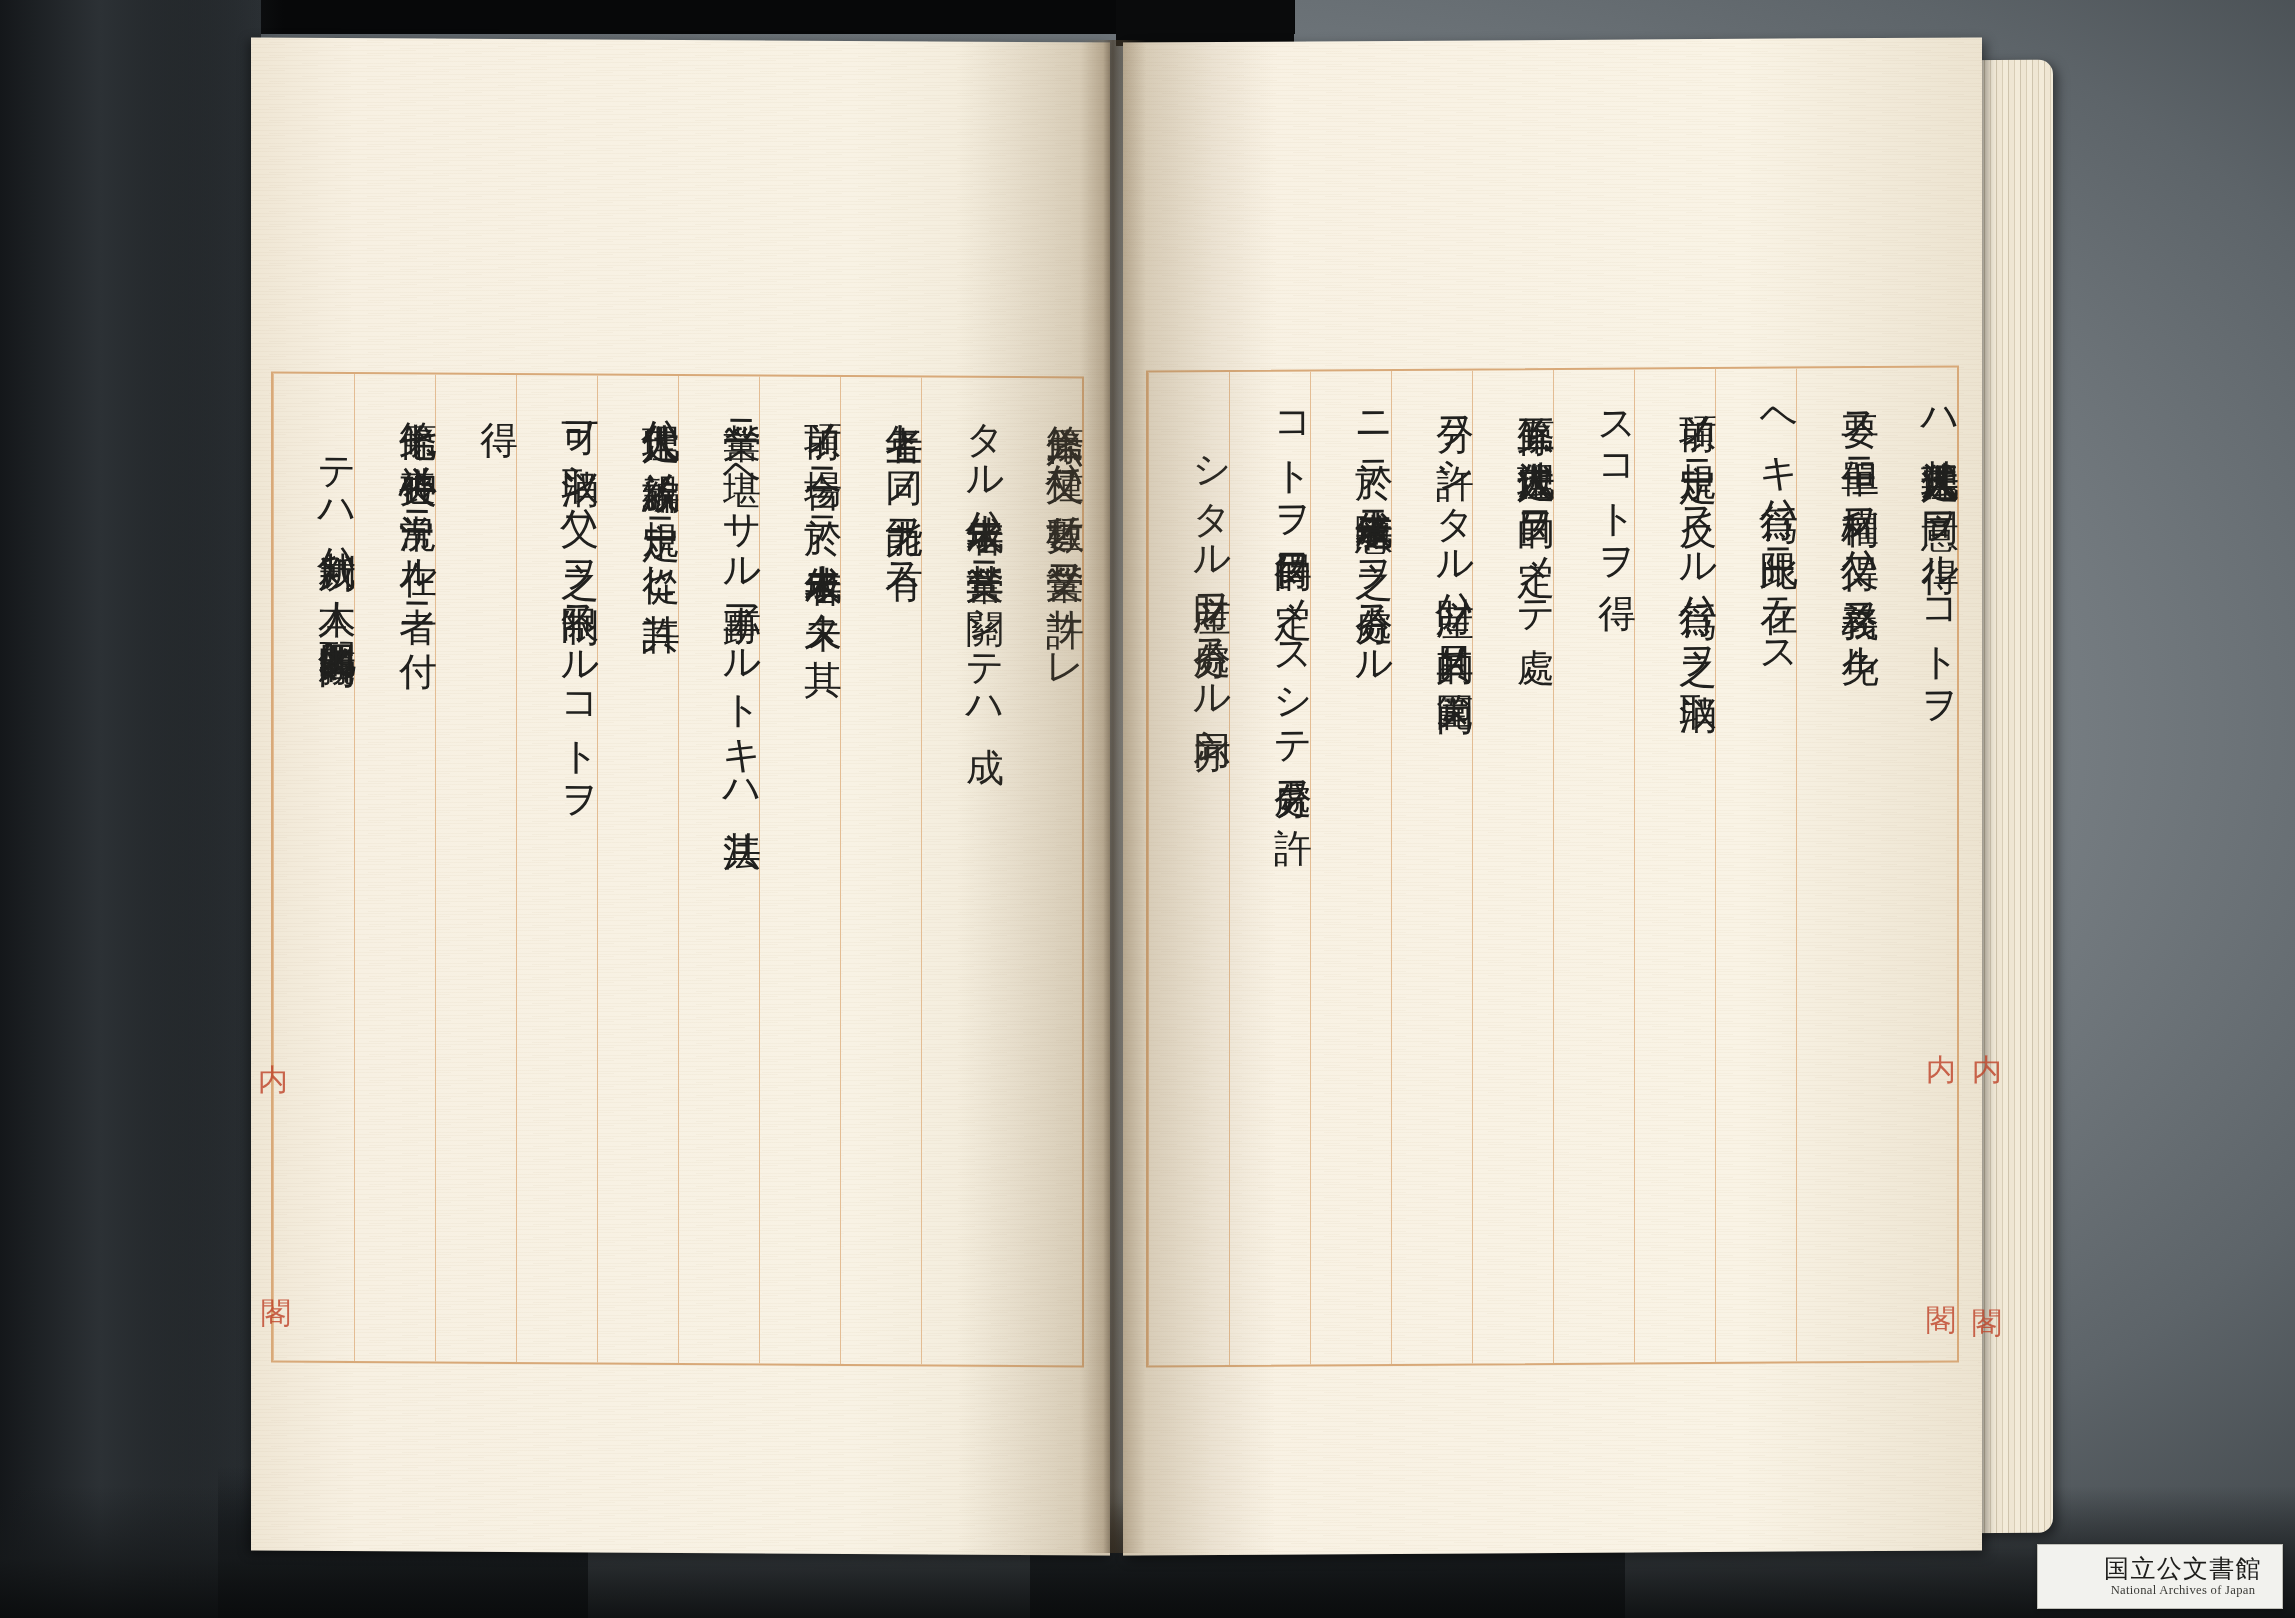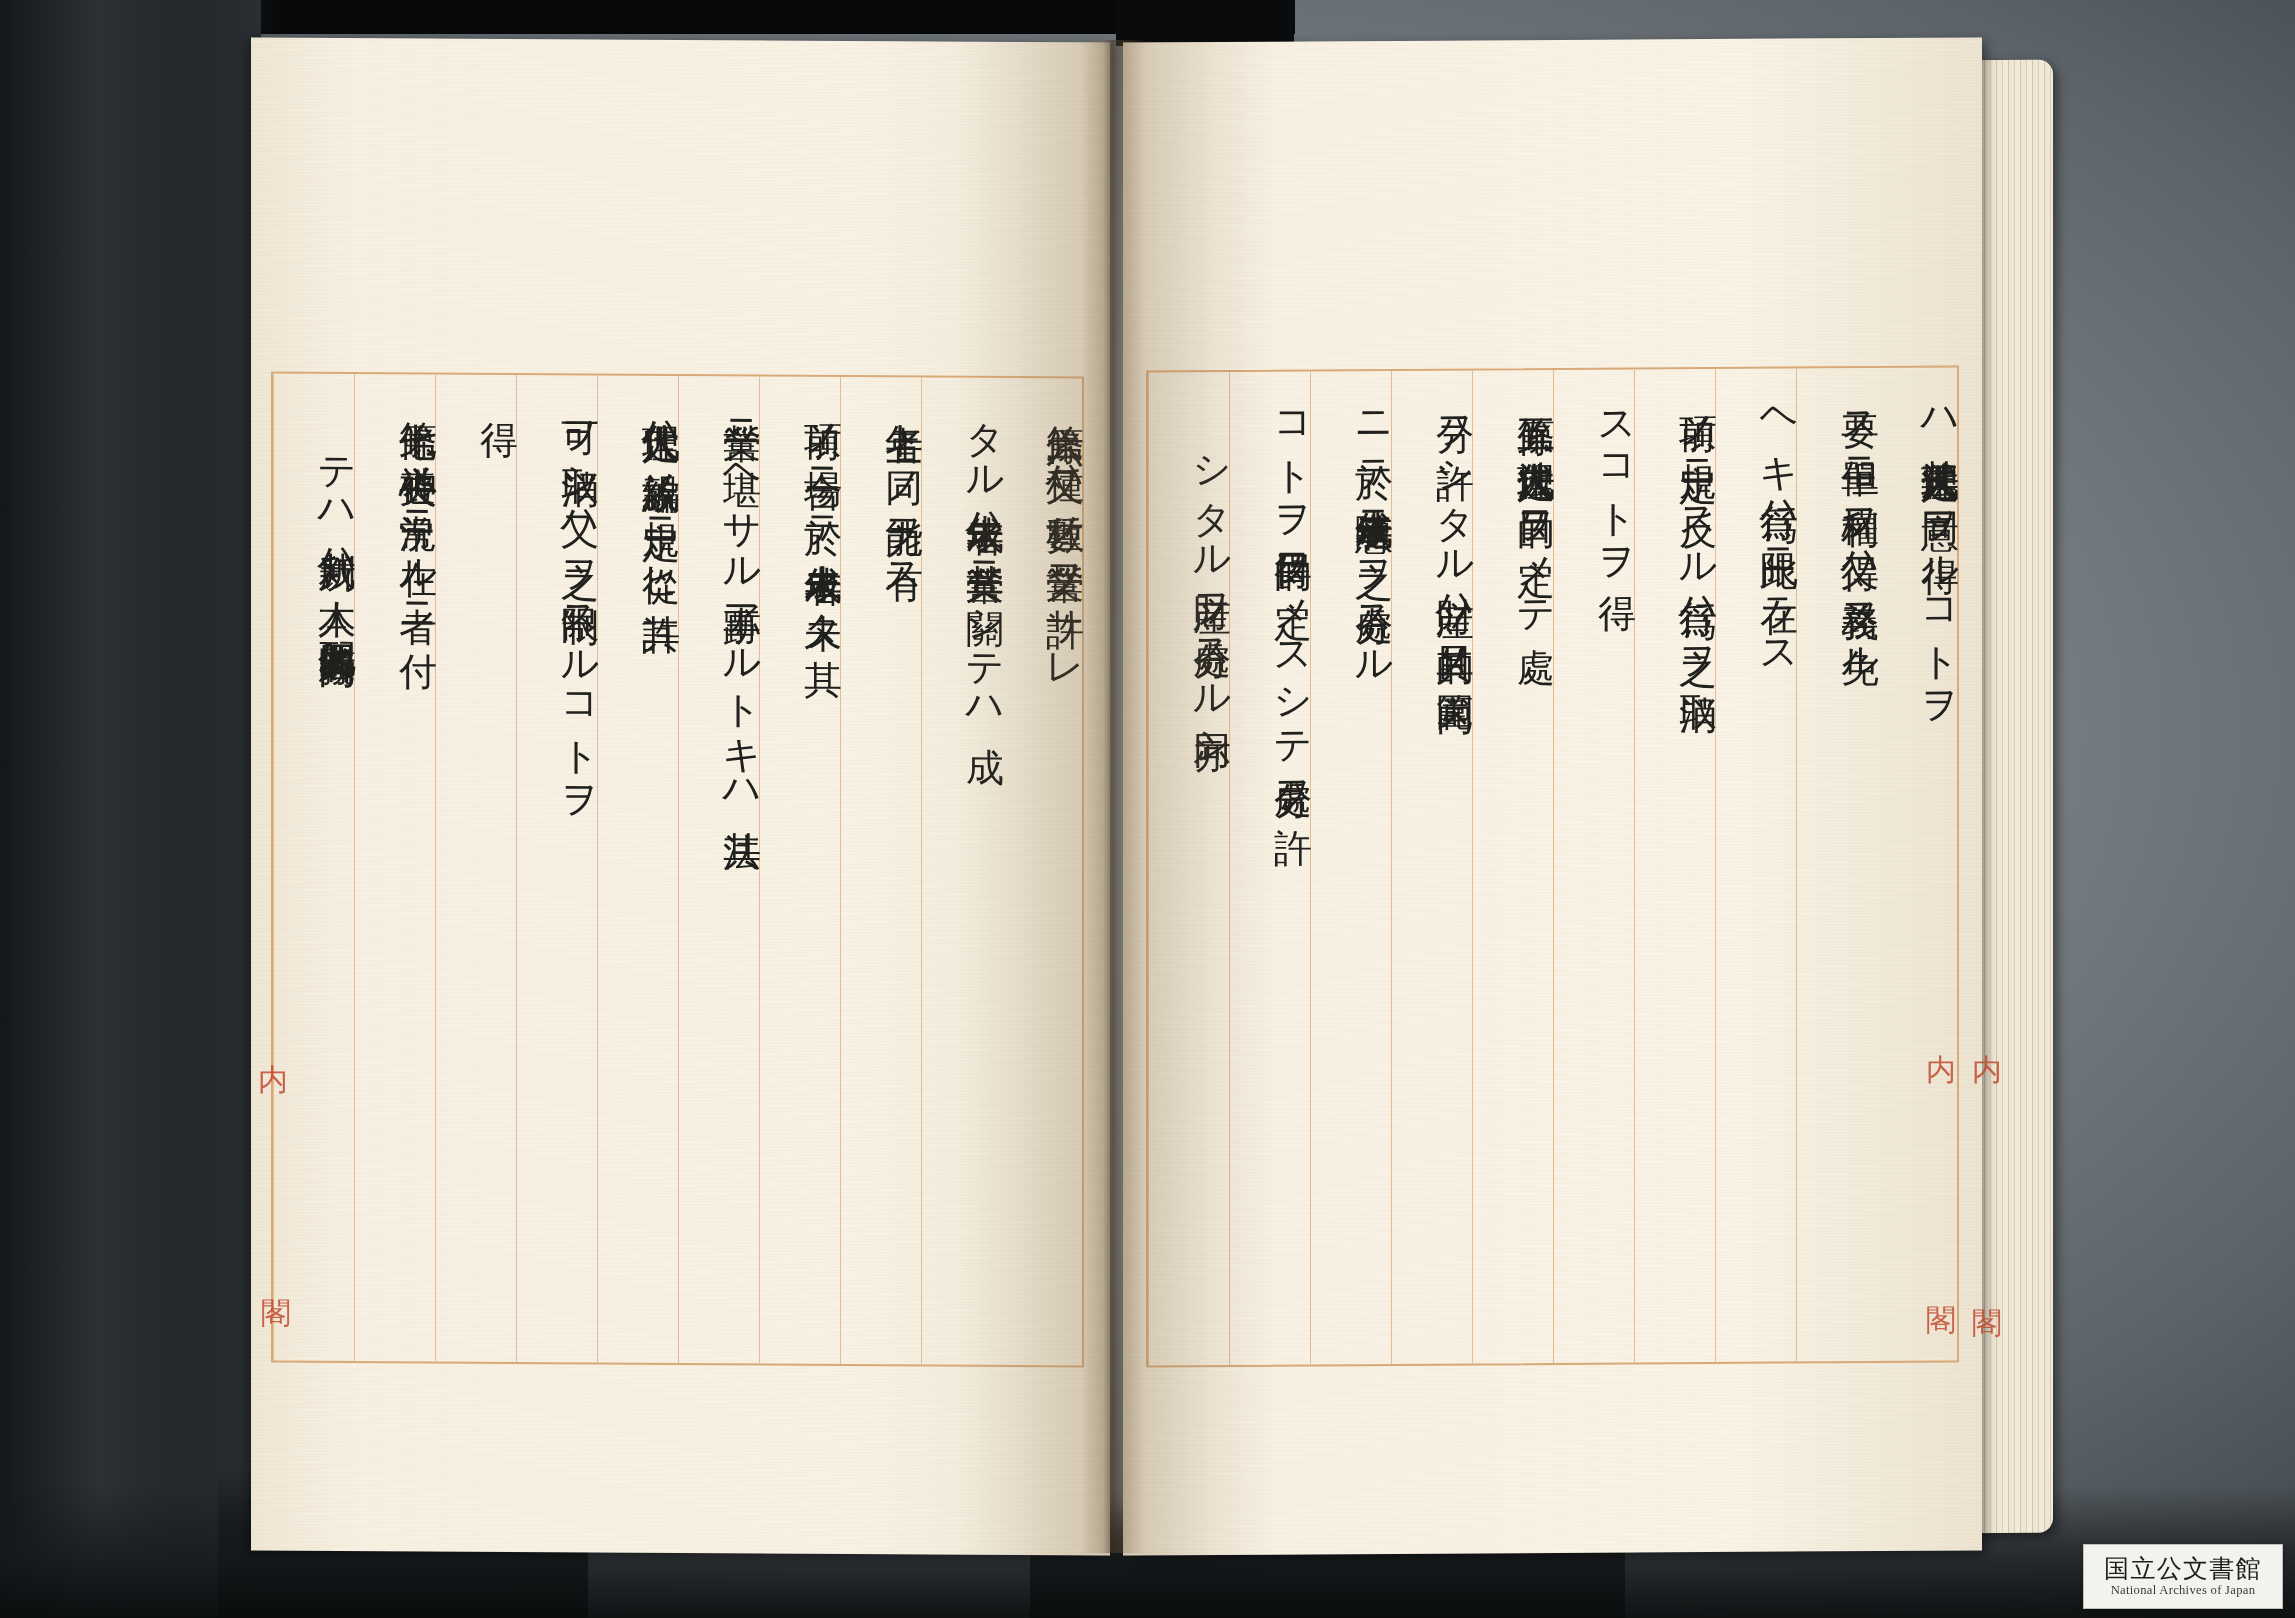--- a/index.html
+++ b/index.html
@@ -214,20 +214,21 @@
     bottom: 9.2px;
     width: 198px;
     height: 63px;
     background: #f2f2ee;
     border: 0.7px solid #bfbfb8;
     display: flex;
     flex-direction: column;
     align-items: center;
     justify-content: center;
     box-shadow: 0 1.3px 4px rgba(0,0,0,0.35);
+    padding-left: 46px;
   }
   .watermark .wm-main {
     font-family: "DejaVu Serif", serif;
     font-size: 25px;
     color: #1d1d1b;
     letter-spacing: 1.3px;
     line-height: 1.1;
   }
   .watermark .wm-sub {
     font-family: "Liberation Serif", serif;

